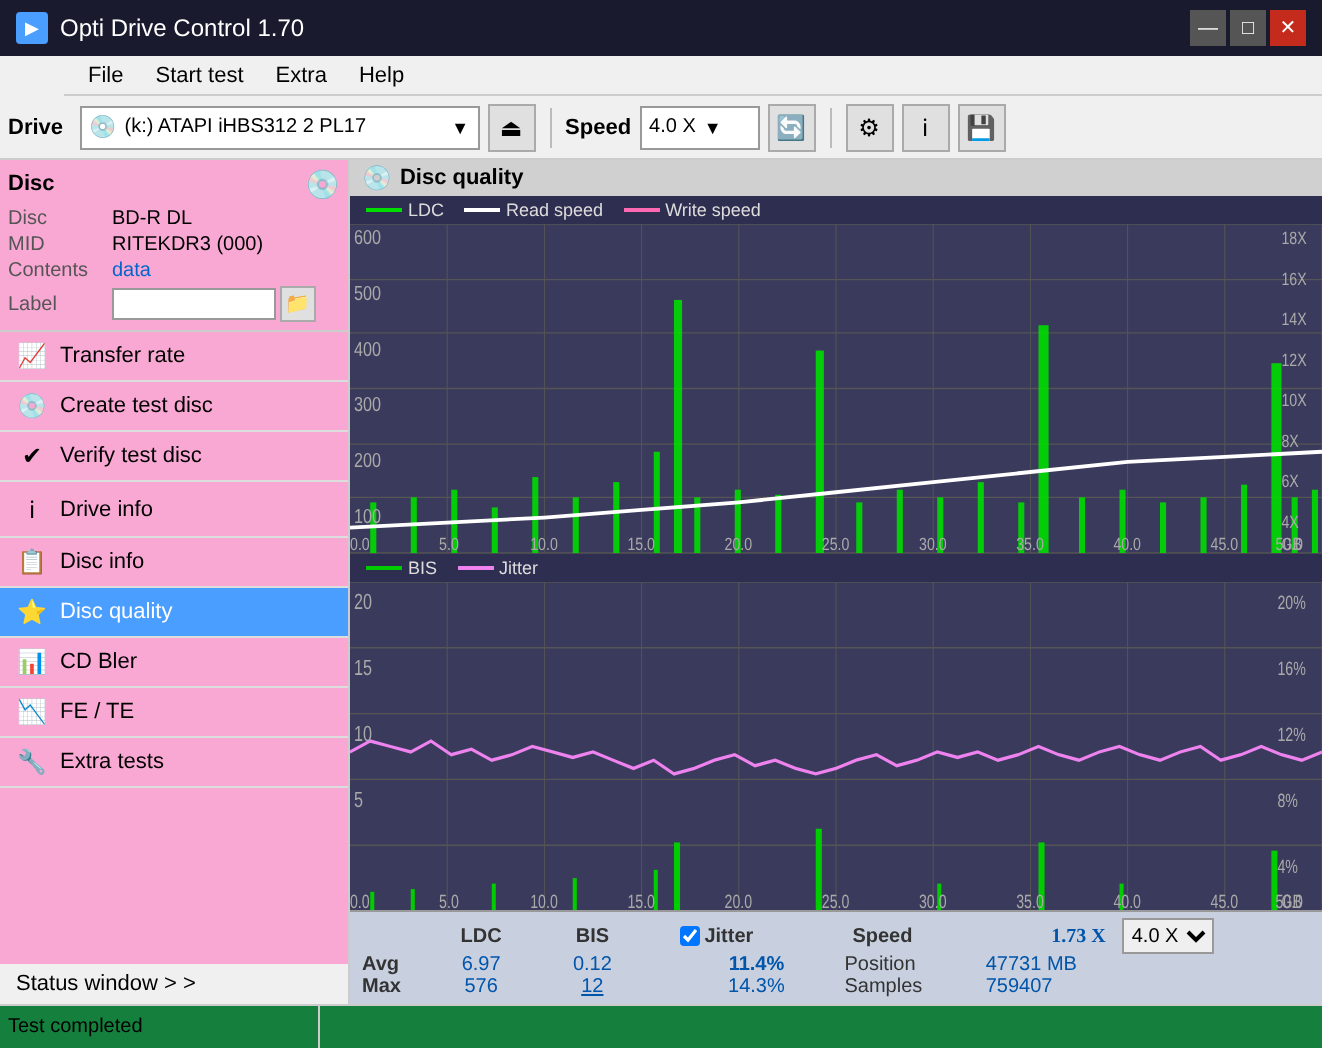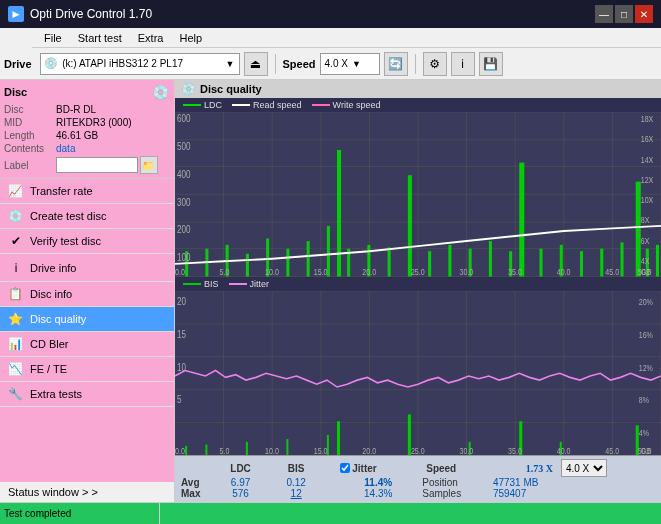--- a/index.html
+++ b/index.html
@@ -96,21 +96,21 @@
     .dq-header {
       background: #d0d0d0;
       display: flex; align-items: center;
       padding: 2px 6px;
       font-size: 11px; font-weight: bold;
       gap: 4px;
     }
     .dq-icon { color: #4a9eff; font-size: 12px; }
     .bottom-bar {
       display: flex; align-items: flex-end;
-      background: #22c55e; border-top: 1px solid #ccc;
+      background: #15803d; border-top: 1px solid #ccc;
       height: 22px;
     }
     .start-full-btn {
       background: #e8e8e8; border: 1px solid #aaa;
       padding: 2px 8px; font-size: 10px; cursor: pointer; height: 22px;
     }
     .start-part-btn {
       background: #e8e8e8; border: 1px solid #aaa;
       padding: 2px 8px; font-size: 10px; cursor: pointer; height: 22px;
     }
@@ -176,24 +176,20 @@
           <span class="disc-panel-title">Disc</span>
           <span class="disc-icon">💿</span>
         </div>
         <div class="disc-info-row">
           <span class="disc-info-label">Disc</span>
           <span class="disc-info-value">BD-R DL</span>
         </div>
         <div class="disc-info-row">
           <span class="disc-info-label">MID</span>
           <span class="disc-info-value">RITEKDR3 (000)</span>
-        </div>
-        <div class="disc-info-row">
-          <span class="disc-info-label">Length</span>
-          <span class="disc-info-value">46.61 GB</span>
         </div>
         <div class="disc-info-row">
           <span class="disc-info-label">Contents</span>
           <span class="disc-info-value blue">data</span>
         </div>
         <div class="label-row">
           <span class="disc-info-label">Label</span>
           <input class="label-input" type="text" value="" style="">
           <button class="label-btn">📁</button>
         </div>

